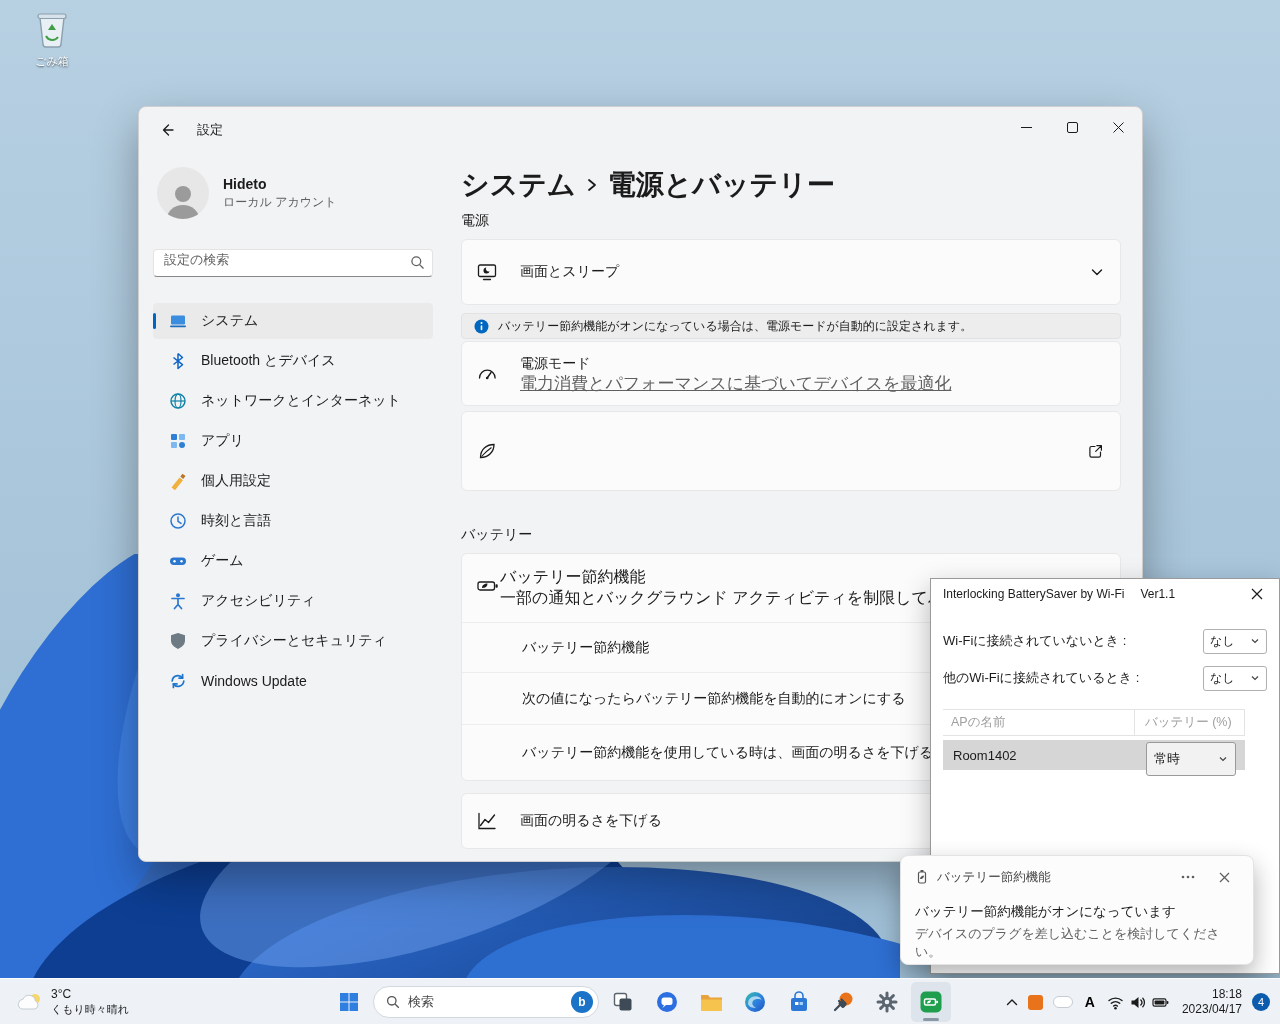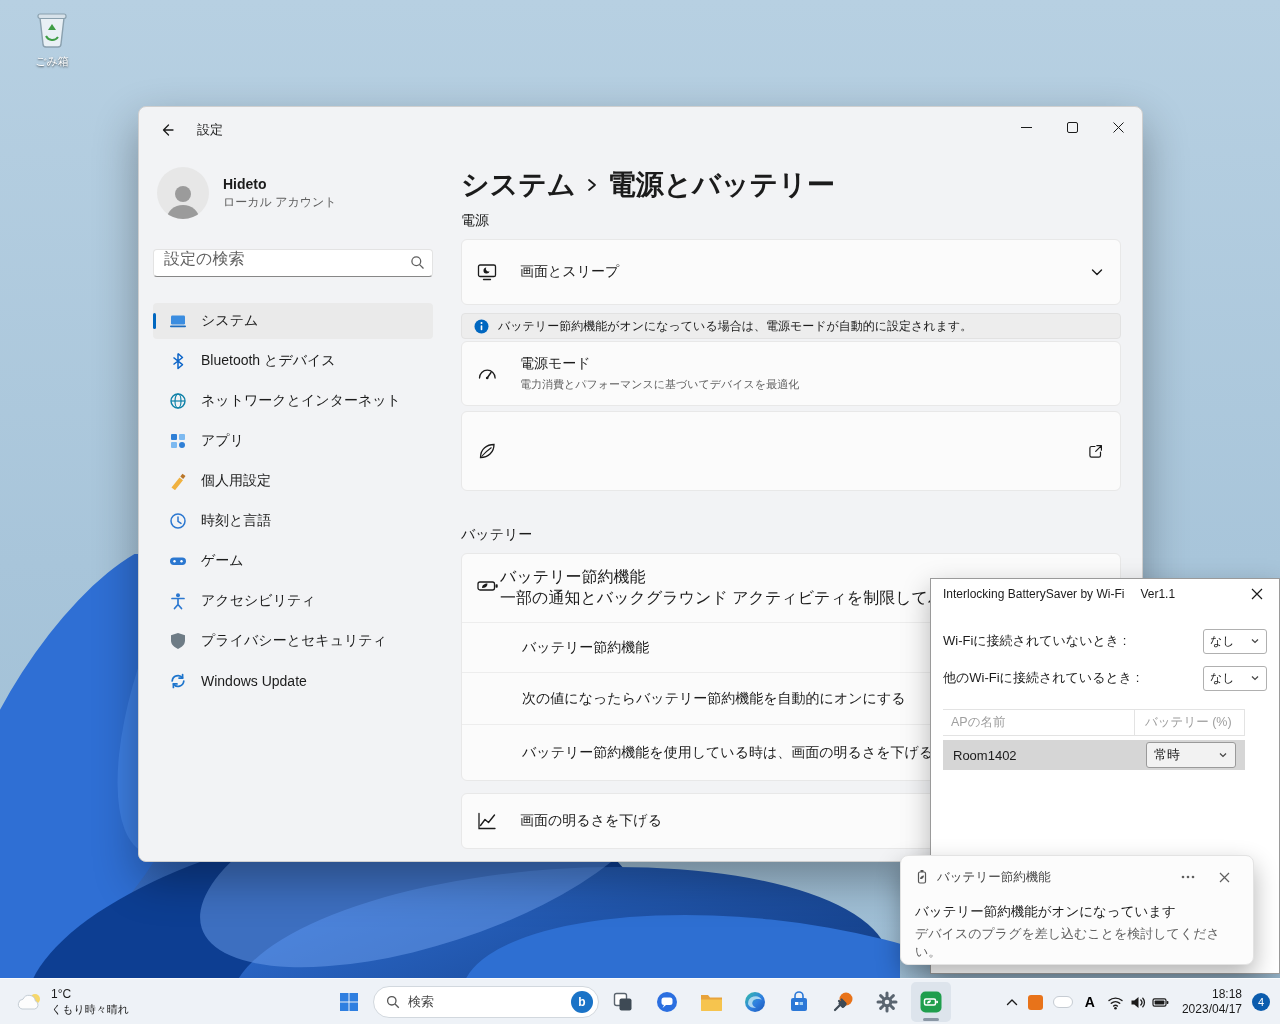--- a/index.html
+++ b/index.html
@@ -27,21 +27,21 @@
 
   
   .sidebar { position:absolute; left:14px; top:46px; width:280px; }
   .user-row { display:flex; align-items:center; gap:14px; margin-top:14px; height:52px; padding-left:4px; }
   .avatar { width:52px; height:52px; border-radius:50%; background:#e7e7e7; display:flex; align-items:flex-end;
     justify-content:center; overflow:hidden; }
   .user-name { font-size:14px; font-weight:700; }
   .user-type { font-size:12px; color:#5f5f5f; margin-top:2px; }
   .search-box { position:relative; margin-top:30px; }
   .search-box input { width:100%; height:28px; border:1px solid #e3e3e3; border-bottom:1px solid #878787;
-    border-radius:4px; padding:0 30px 8px 10px; font-size:16px; background:#fff; font-family:inherit; }
+    border-radius:4px; padding:0 30px 8px 10px; font-size:13px; background:#fff; font-family:inherit; }
   .search-box input::placeholder { color:#5f5f5f; }
   .search-box .mag { position:absolute; right:8px; top:6px; }
   .nav { margin-top:26px; list-style:none; }
   .nav-item { position:relative; height:36px; margin-bottom:4px; border-radius:4px; display:flex; align-items:center;
     gap:14px; padding-left:16px; font-size:14px; cursor:pointer; }
   .nav-item.selected { background:#eaeaea; }
   .nav-item.selected::before { content:""; position:absolute; left:0; top:10px; width:3px; height:16px;
     border-radius:2px; background:#0067c0; }
   .nav-ic { width:18px; height:18px; flex:0 0 18px; }
 
@@ -50,21 +50,21 @@
   .breadcrumb { display:flex; align-items:center; gap:10px; margin-top:12px; height:40px; }
   .bc-parent { font-size:28px; font-weight:600; cursor:pointer; }
   .bc-current { font-size:28px; font-weight:600; }
   .sec-heading { font-size:14px; font-weight:400; height:19px; }
   .h-power { margin-top:7px; }
   .h-batt { margin-top:35px; }
   .card { background:#fbfbfb; border:1px solid #e8e8e8; border-radius:6px; display:flex; align-items:center;
     padding:0 16px 0 14px; cursor:pointer; }
   .card .ic { width:44px; flex:0 0 44px; display:flex; align-items:center; }
   .card .tt { font-size:14px; }
-  .card .st { font-size:11px; color:#5f5f5f; margin-top:3px; line-height:16px; }
+  .card .st { font-size:17px; color:#5f5f5f; margin-top:3px; line-height:16px;text-decoration:underline; }
   .card .grow { flex:1; }
   .c-sleep { margin-top:8px; height:66px; }
   .banner { margin-top:8px; height:26px; background:#ededed; border:1px solid #e2e2e2; border-radius:4px;
     display:flex; align-items:center; gap:9px; padding:0 12px; font-size:12px; }
   .c-mode { margin-top:2px; height:65px; }
   .c-energy { margin-top:5px; height:80px; }
   .c-energy .st { max-width:540px; }
   .group { margin-top:8px; background:#fbfbfb; border:1px solid #e8e8e8; border-radius:6px; overflow:hidden; }
   .g-row { display:flex; align-items:center; padding:0 16px 0 14px; cursor:pointer; }
   .g-row + .g-row { border-top:1px solid #ededed; }
@@ -89,21 +89,21 @@
     display:flex; align-items:center; justify-content:space-between; padding:0 6px; font-size:12px; cursor:pointer; }
   .bs-table { margin-top:18px; width:302px; }
   .bs-thead { display:flex; height:27px; border-top:1px solid #e3e3e3; border-bottom:1px solid #e3e3e3;
     color:#9f9f9f; font-size:12.5px; align-items:center; }
   .th1 { width:192px; padding-left:8px; border-right:1px solid #e3e3e3; height:100%; display:flex; align-items:center; }
   .th2 { width:110px; padding-left:10px; border-right:1px solid #e3e3e3; height:100%; display:flex; align-items:center; }
   .bs-trow { position:relative; margin-top:4px; height:30px; background:#d6d6d6; display:flex; align-items:center; }
   .bs-ap { font-size:13px; padding-left:10px; }
   .combo-row { position:absolute; left:203px; top:2px; width:90px; height:26px; background:#f2f2f2;
     border:1px solid #9a9a9a; border-radius:3px; display:flex; align-items:center; justify-content:space-between;
-    padding:8px 7px; font-size:13px; cursor:pointer; }
+    padding:16px 7px; font-size:13px; cursor:pointer; }
 
   
   .toast { position:absolute; left:900px; top:855px; width:354px; height:110px; background:#fcfcfc;
     border:1px solid #e3e3e3; border-radius:8px; box-shadow:0 10px 24px rgba(0,0,0,.3); padding:10px 14px; }
   .toast-head { display:flex; align-items:center; gap:8px; height:22px; }
   .toast-title { font-size:12.5px; color:#454545; }
   .toast-btns { margin-left:auto; display:flex; gap:6px; }
   .t-btn { width:30px; height:22px; border:none; background:transparent; cursor:pointer; display:flex;
     align-items:center; justify-content:center; }
   .toast-l1 { margin-top:15px; font-size:13.5px; }
@@ -477,21 +477,21 @@
     <div class="toast-l2">デバイスのプラグを差し込むことを検討してください。</div>
   </section>
 
   <footer class="taskbar">
     <div class="weather">
       <svg width="28" height="24" viewBox="0 0 28 24">
         <circle cx="19" cy="9" r="5" fill="#f6d76a"></circle>
         <path d="M6 19 a5 5 0 0 1 1-9.8 6.5 6.5 0 0 1 12.4 1.8 4.2 4.2 0 0 1-.6 8z" fill="#fdfdfd" stroke="#c3ccd4" stroke-width="1"></path>
       </svg>
       <div>
-        <div class="w-temp">1°C</div>
+        <div class="w-temp">3°C</div>
         <div class="w-cond">くもり時々晴れ</div>
       </div>
     </div>
 
     <div class="tb-center">
       <button class="tb-btn">
         <svg width="22" height="22" viewBox="0 0 22 22">
           <rect x="2" y="2" width="8.5" height="8.5" fill="#2f7fe0"></rect>
             <rect x="11.5" y="2" width="8.5" height="8.5" fill="#2f7fe0"></rect>
           <rect x="2" y="11.5" width="8.5" height="8.5" fill="#2f7fe0"></rect>

